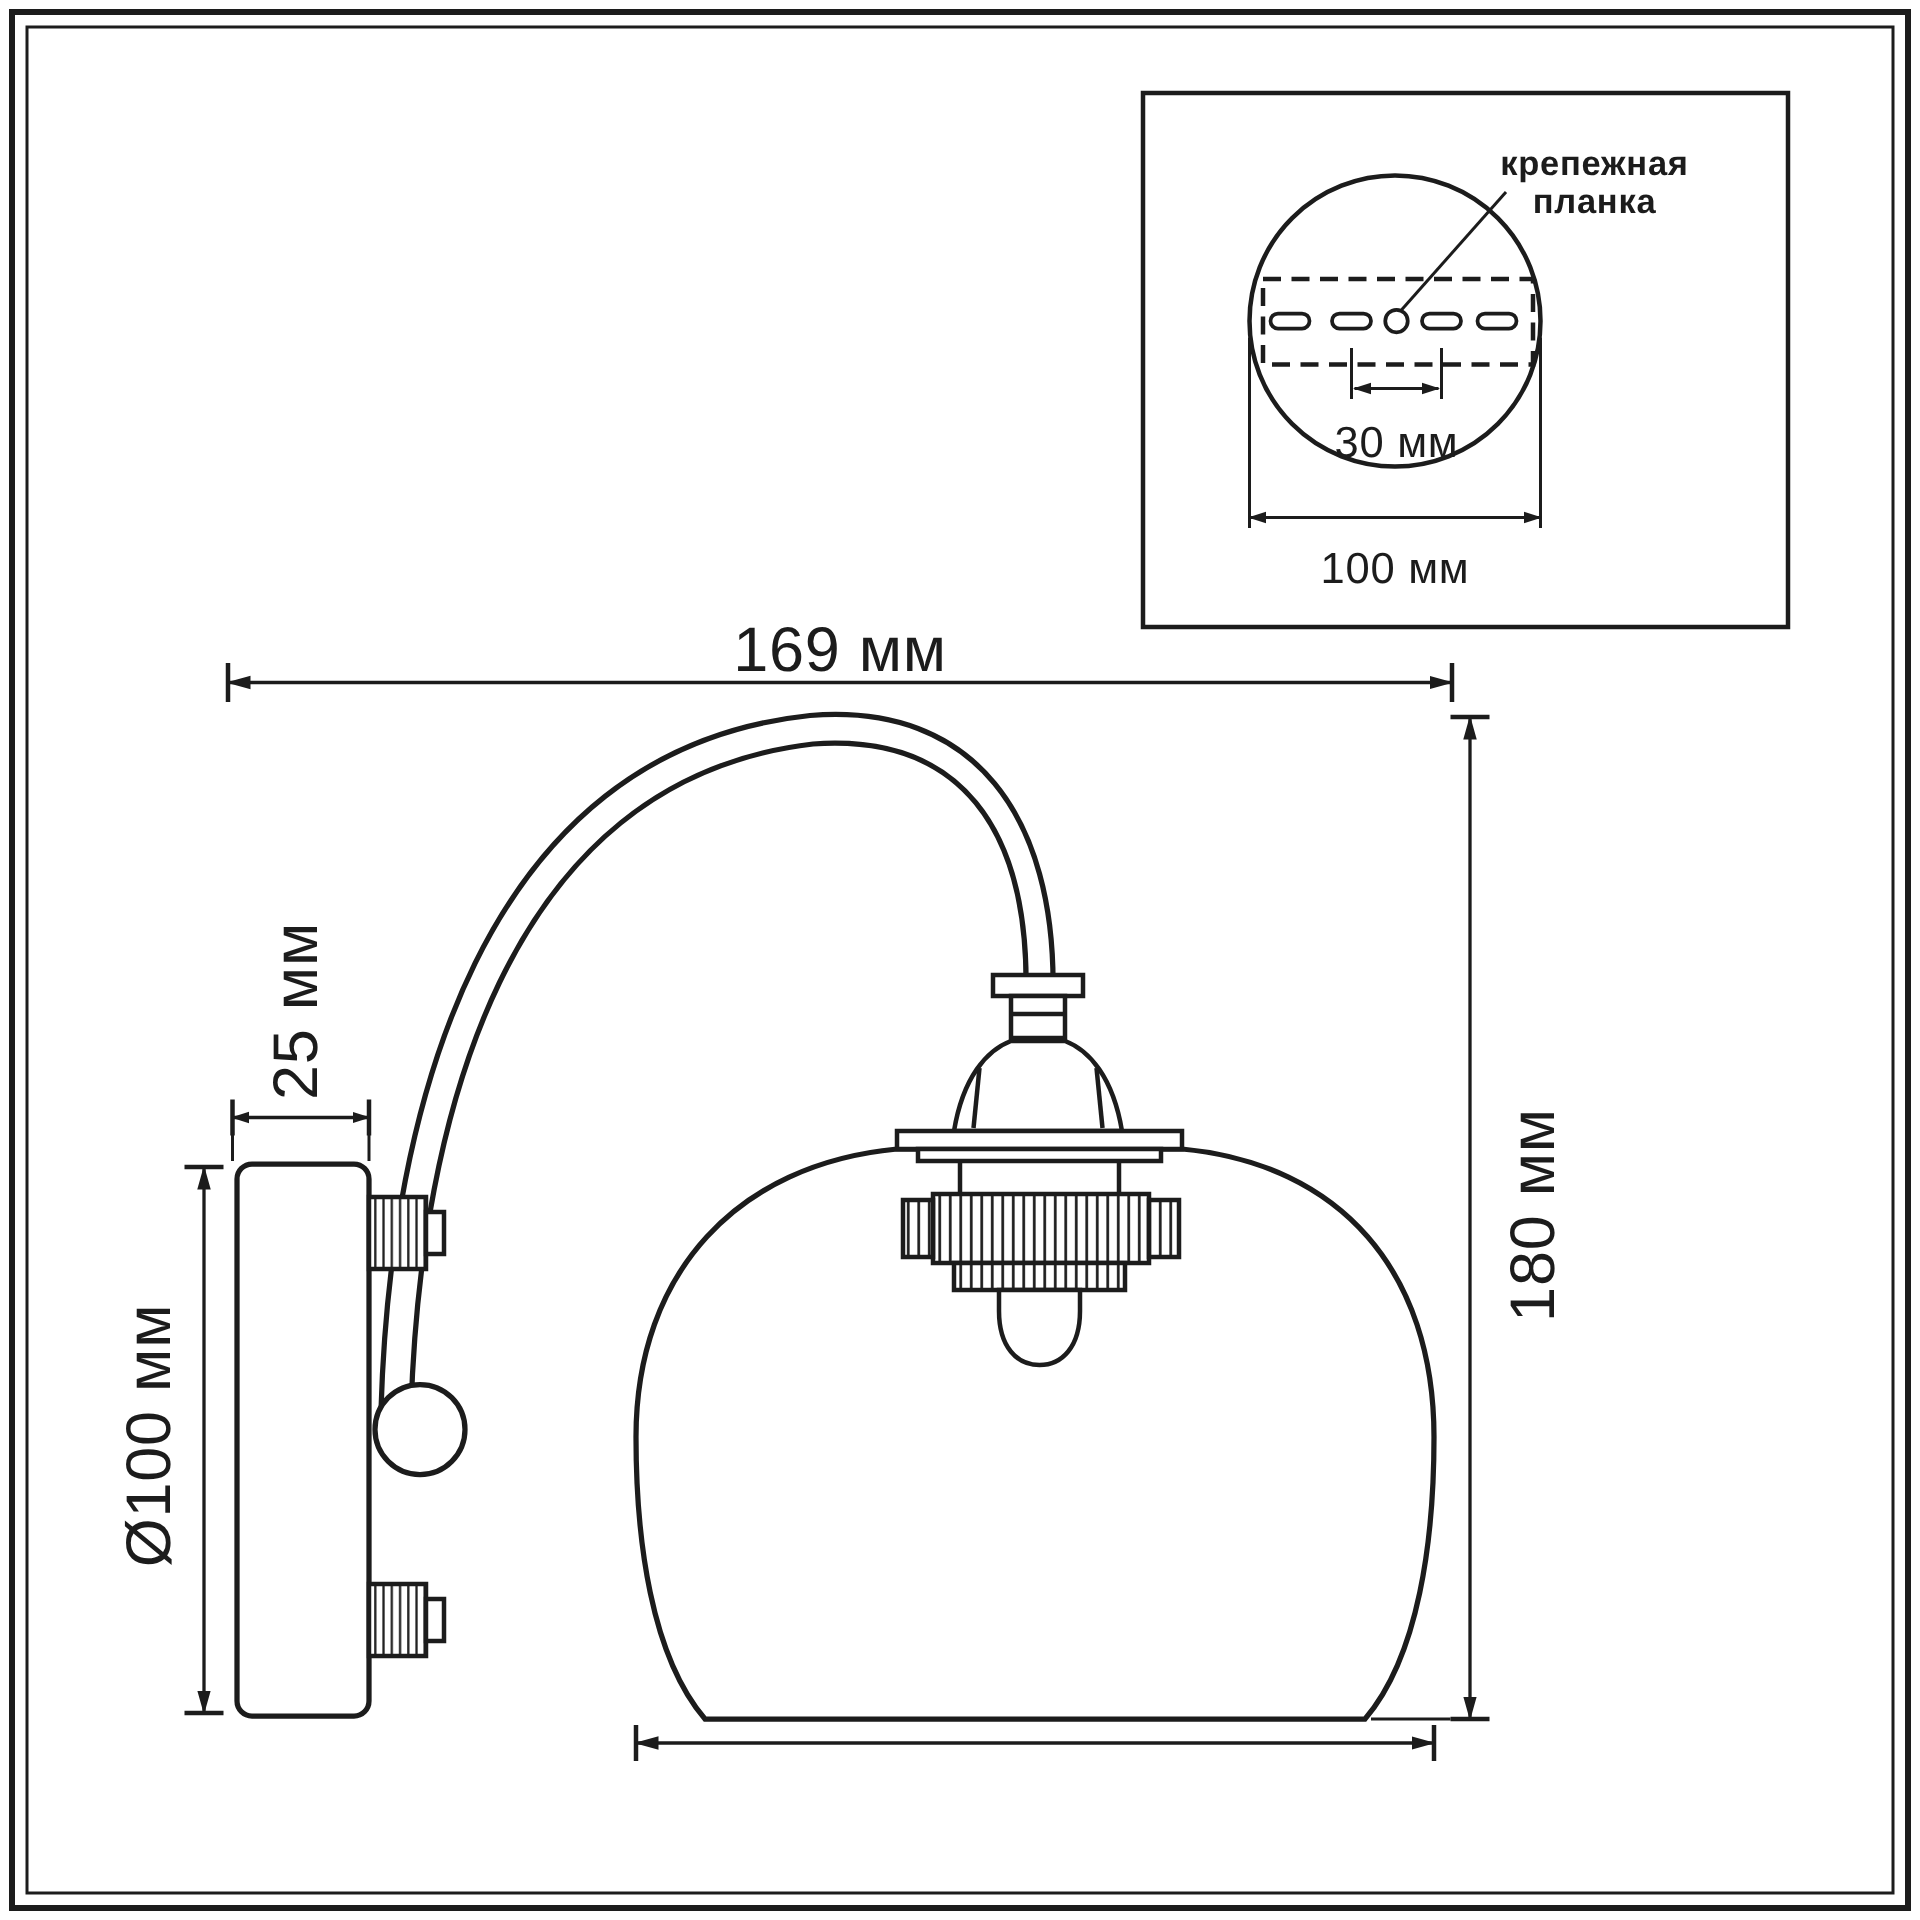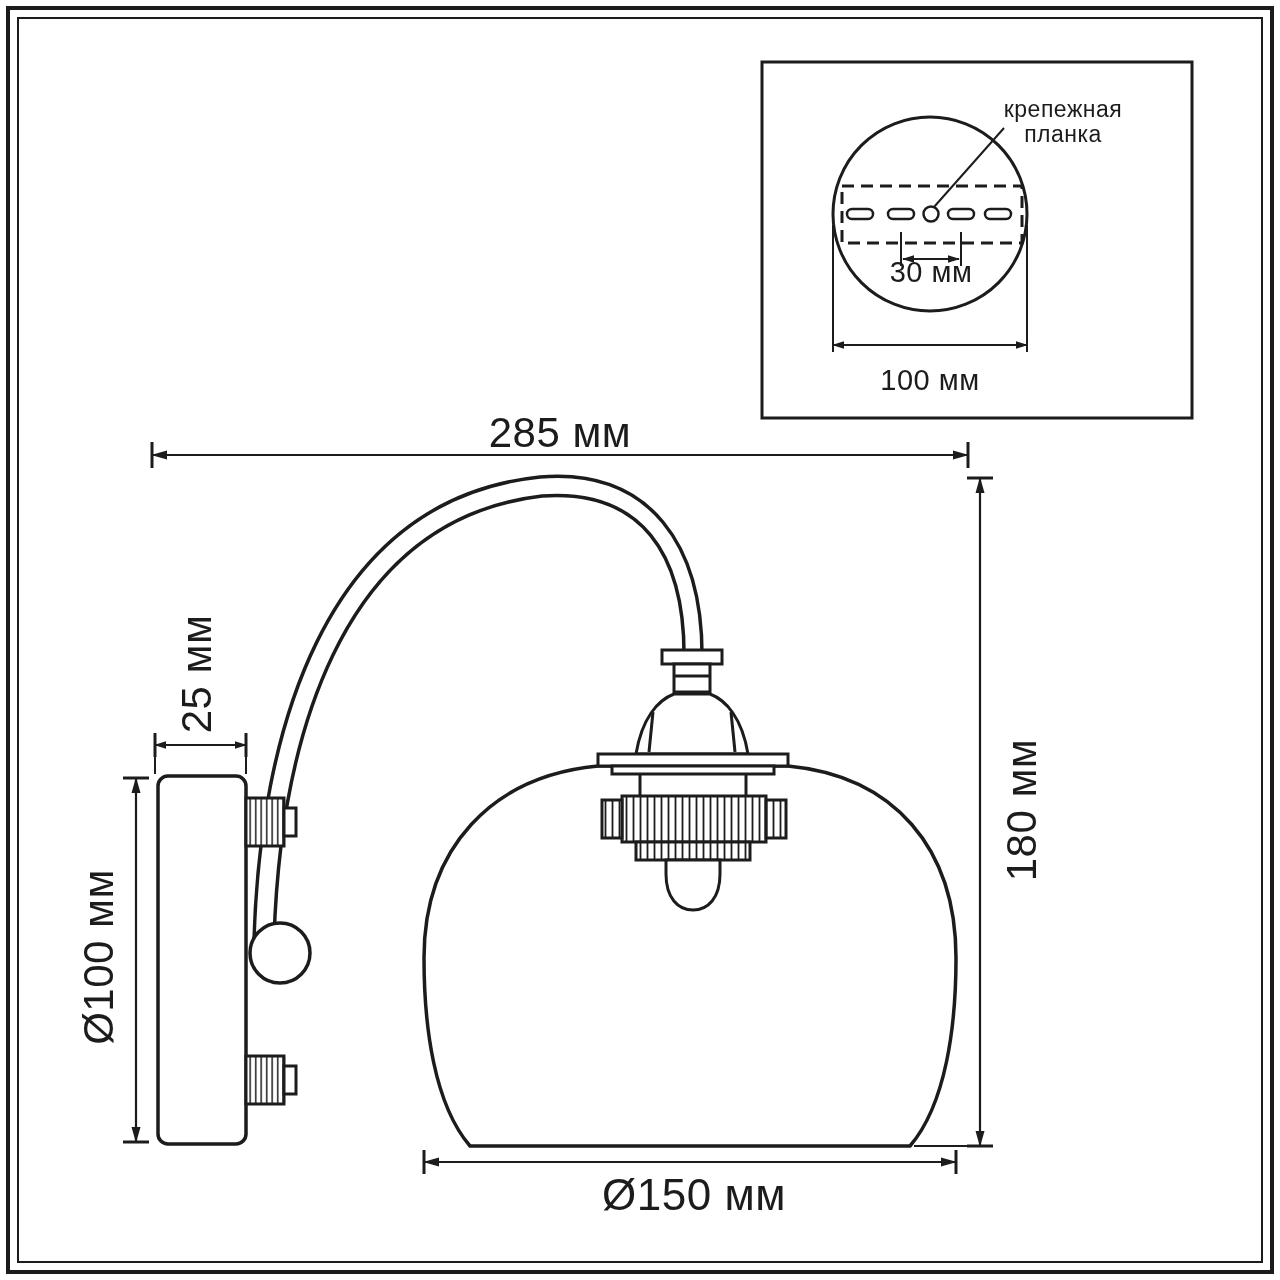--- a/index.html
+++ b/index.html
@@ -9,21 +9,21 @@
   .frame-inner{position:absolute;inset:17px;border:2px solid var(--ink,#1c1c1c);pointer-events:none;}
   svg{position:absolute;left:0;top:0;}
   svg *{vector-effect:none;}
   .stroke{stroke:var(--ink,#1c1c1c);fill:none;}
   .fillw{fill:#ffffff;}
   .t{position:absolute;transform:translate(-50%,-50%);white-space:nowrap;
      font-size:42px;letter-spacing:.5px;}
   .tv{transform:translate(-50%,-50%) rotate(-90deg);}
   .t-big{font-size:44px;}
   .t-inset{font-size:29px;}
-  .t-callout{font-size:23px;line-height:1.1;text-align:center;font-weight:normal;}
+  .t-callout{font-size:23px;line-height:1.1;text-align:center;font-weight:bold;}
 </style>
 </head>
 <body>
 
 <div id="page">
   <div class="frame-outer"></div>
   <div class="frame-inner"></div>
 
   <svg width="1280" height="1280" viewBox="0 0 1280 1280">
     <defs>
@@ -142,31 +142,30 @@
         <line x1="903" y1="259" x2="959" y2="259" marker-start="url(#arrs)" marker-end="url(#arrs)"></line>
       </g>
       <g stroke-width="2">
         <line x1="833" y1="225" x2="833" y2="352"></line>
         <line x1="1027" y1="225" x2="1027" y2="352"></line>
         <line x1="833" y1="345" x2="1027" y2="345" marker-start="url(#arrs)" marker-end="url(#arrs)"></line>
       </g>
     </g>
   </svg>
 
-  <div class="t" style="left:560px;top:433px;">285 мм</div>
+  <div class="t" style="left:560px;top:433px;">169 мм</div>
 
   <div class="t tv" style="left:197px;top:674px;">25 мм</div>
 
   <div class="t tv" style="left:99px;top:957px;">Ø100 мм</div>
 
   <div class="t tv" style="left:1022px;top:810px;">180 мм</div>
 
-  <div class="t t-big" style="left:694px;top:1195px;">Ø150 мм</div>
 
   <div class="t t-callout" style="left:1063px;top:122px;">
     <div>крепежная</div>
     <div>планка</div>
   </div>
 
-  <div class="t t-inset" style="left:931px;top:272px;">30 мм</div>
+  <div class="t t-inset" style="left:931px;top:296px;">30 мм</div>
 
   <div class="t t-inset" style="left:930px;top:380px;">100 мм</div>
 </div>
 
 </body></html>

